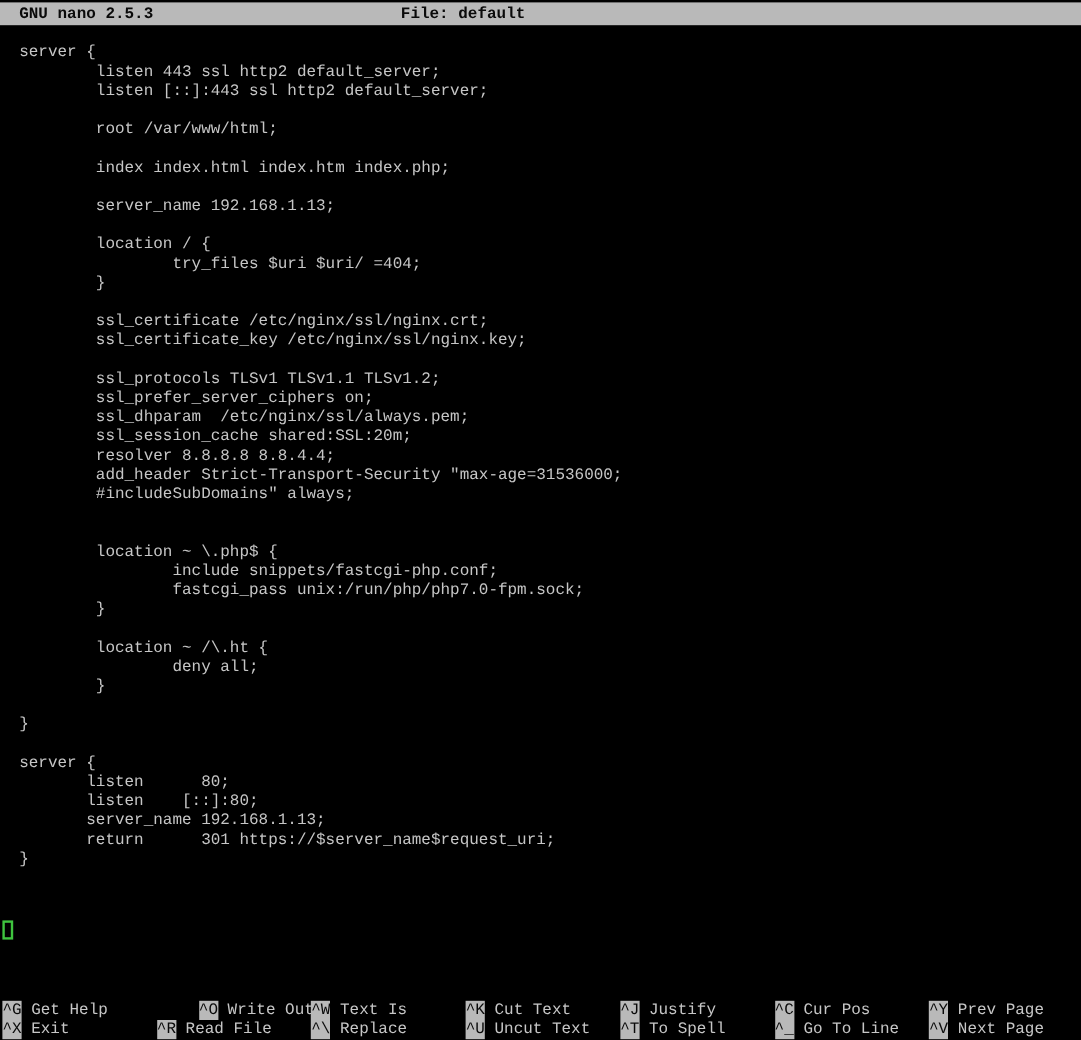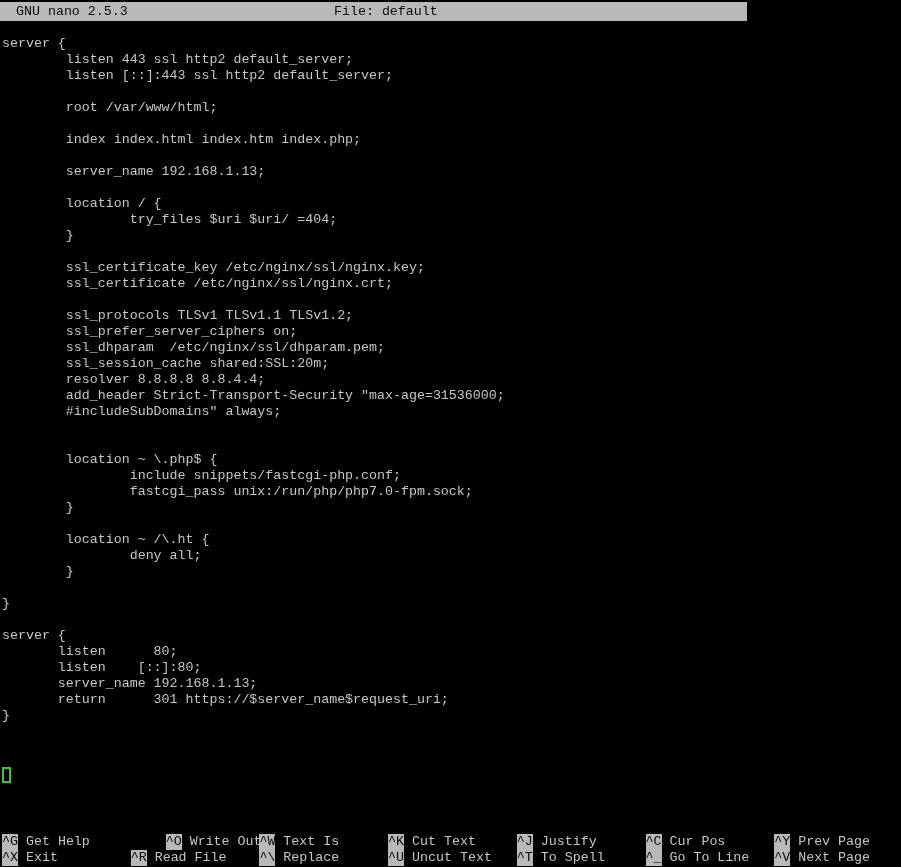--- a/index.html
+++ b/index.html
@@ -13,30 +13,31 @@
   body{
     width:901px;height:867px;
     background:var(--bg);
     overflow:hidden;
     font-family:"Liberation Mono","DejaVu Sans Mono",monospace;
     font-size:13.3px;
     line-height:16px;
   }
   .terminal{position:relative;width:901px;height:867px;background:var(--bg);}
   .titlebar{
-    position:absolute;top:2px;left:0;width:747px;height:19px;
+    position:absolute;top:2px;left:0;width:901px;height:19px;
     background:var(--bar-bg);color:var(--bar-text);
     line-height:19px;
+    font-weight:bold;
   }
   .titlebar .app{position:absolute;left:16px;top:0;white-space:pre;}
   .titlebar .file{position:absolute;left:334px;top:0;white-space:pre;}
   .editor{position:absolute;top:36px;left:0;right:0;}
   .line{
     height:16px;white-space:pre;color:var(--text);
-    padding-left:2px;
+    padding-left:16px;
   }
   .cursor{
     position:absolute;left:2px;top:767px;
     width:9px;height:16px;
     border:2px solid var(--cursor);
     box-sizing:border-box;
     background:transparent;
   }
   .bar{position:absolute;left:0;width:901px;height:16px;padding-left:44px;}
   .bar.row1{top:834px;}
@@ -68,26 +69,26 @@
         <div class="line">        root /var/www/html;</div>
         <div class="line">&nbsp;</div>
         <div class="line">        index index.html index.htm index.php;</div>
         <div class="line">&nbsp;</div>
         <div class="line">        server_name 192.168.1.13;</div>
         <div class="line">&nbsp;</div>
         <div class="line">        location / {</div>
         <div class="line">                try_files $uri $uri/ =404;</div>
         <div class="line">        }</div>
         <div class="line">&nbsp;</div>
+        <div class="line">        ssl_certificate /etc/nginx/ssl/nginx.crt;</div>
         <div class="line">        ssl_certificate_key /etc/nginx/ssl/nginx.key;</div>
-        <div class="line">        ssl_certificate /etc/nginx/ssl/nginx.crt;</div>
         <div class="line">&nbsp;</div>
         <div class="line">        ssl_protocols TLSv1 TLSv1.1 TLSv1.2;</div>
         <div class="line">        ssl_prefer_server_ciphers on;</div>
-        <div class="line">        ssl_dhparam  /etc/nginx/ssl/dhparam.pem;</div>
+        <div class="line">        ssl_dhparam  /etc/nginx/ssl/always.pem;</div>
         <div class="line">        ssl_session_cache shared:SSL:20m;</div>
         <div class="line">        resolver 8.8.8.8 8.8.4.4;</div>
         <div class="line">        add_header Strict-Transport-Security "max-age=31536000;</div>
         <div class="line">        #includeSubDomains" always;</div>
         <div class="line">&nbsp;</div>
         <div class="line">&nbsp;</div>
         <div class="line">        location ~ \.php$ {</div>
         <div class="line">                include snippets/fastcgi-php.conf;</div>
         <div class="line">                fastcgi_pass unix:/run/php/php7.0-fpm.sock;</div>
         <div class="line">        }</div>

